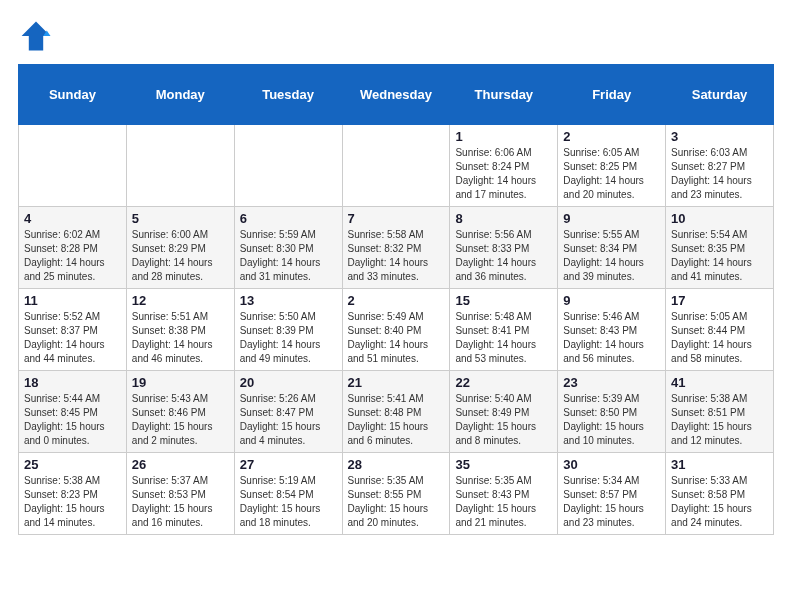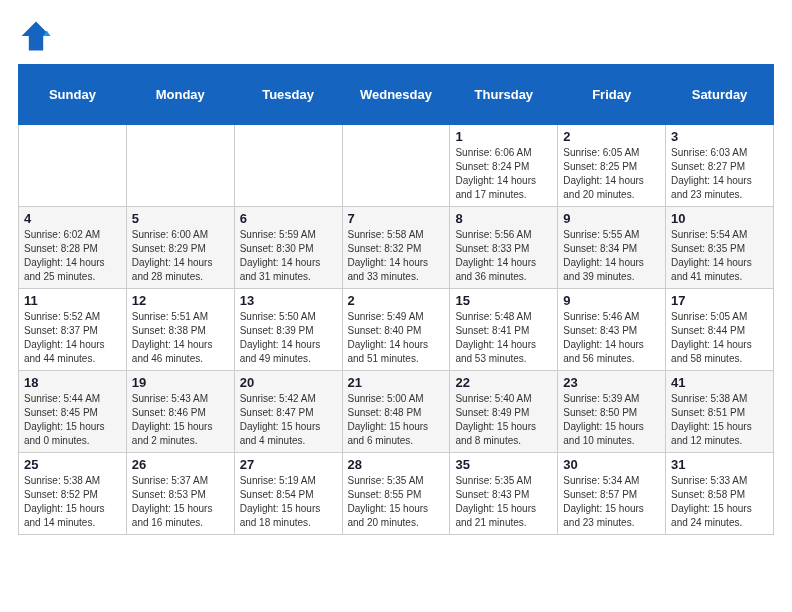--- a/index.html
+++ b/index.html
@@ -272,28 +272,28 @@
           </td>
           <td>
             <span class="day-num">19</span>
             <div class="day-info">Sunrise: 5:43 AM
 Sunset: 8:46 PM
 Daylight: 15 hours
 and 2 minutes.</div>
           </td>
           <td>
             <span class="day-num">20</span>
-            <div class="day-info">Sunrise: 5:42 AM
+            <div class="day-info">Sunrise: 5:26 AM
 Sunset: 8:47 PM
 Daylight: 15 hours
 and 4 minutes.</div>
           </td>
           <td>
             <span class="day-num">21</span>
-            <div class="day-info">Sunrise: 5:00 AM
+            <div class="day-info">Sunrise: 5:41 AM
 Sunset: 8:48 PM
 Daylight: 15 hours
 and 6 minutes.</div>
           </td>
           <td>
             <span class="day-num">22</span>
             <div class="day-info">Sunrise: 5:40 AM
 Sunset: 8:49 PM
 Daylight: 15 hours
 and 8 minutes.</div>
@@ -310,21 +310,21 @@
             <div class="day-info">Sunrise: 5:38 AM
 Sunset: 8:51 PM
 Daylight: 15 hours
 and 12 minutes.</div>
           </td>
         </tr>
         <tr>
           <td>
             <span class="day-num">25</span>
             <div class="day-info">Sunrise: 5:38 AM
-Sunset: 8:52 PM
+Sunset: 8:23 PM
 Daylight: 15 hours
 and 14 minutes.</div>
           </td>
           <td>
             <span class="day-num">26</span>
             <div class="day-info">Sunrise: 5:37 AM
 Sunset: 8:53 PM
 Daylight: 15 hours
 and 16 minutes.</div>
           </td>

